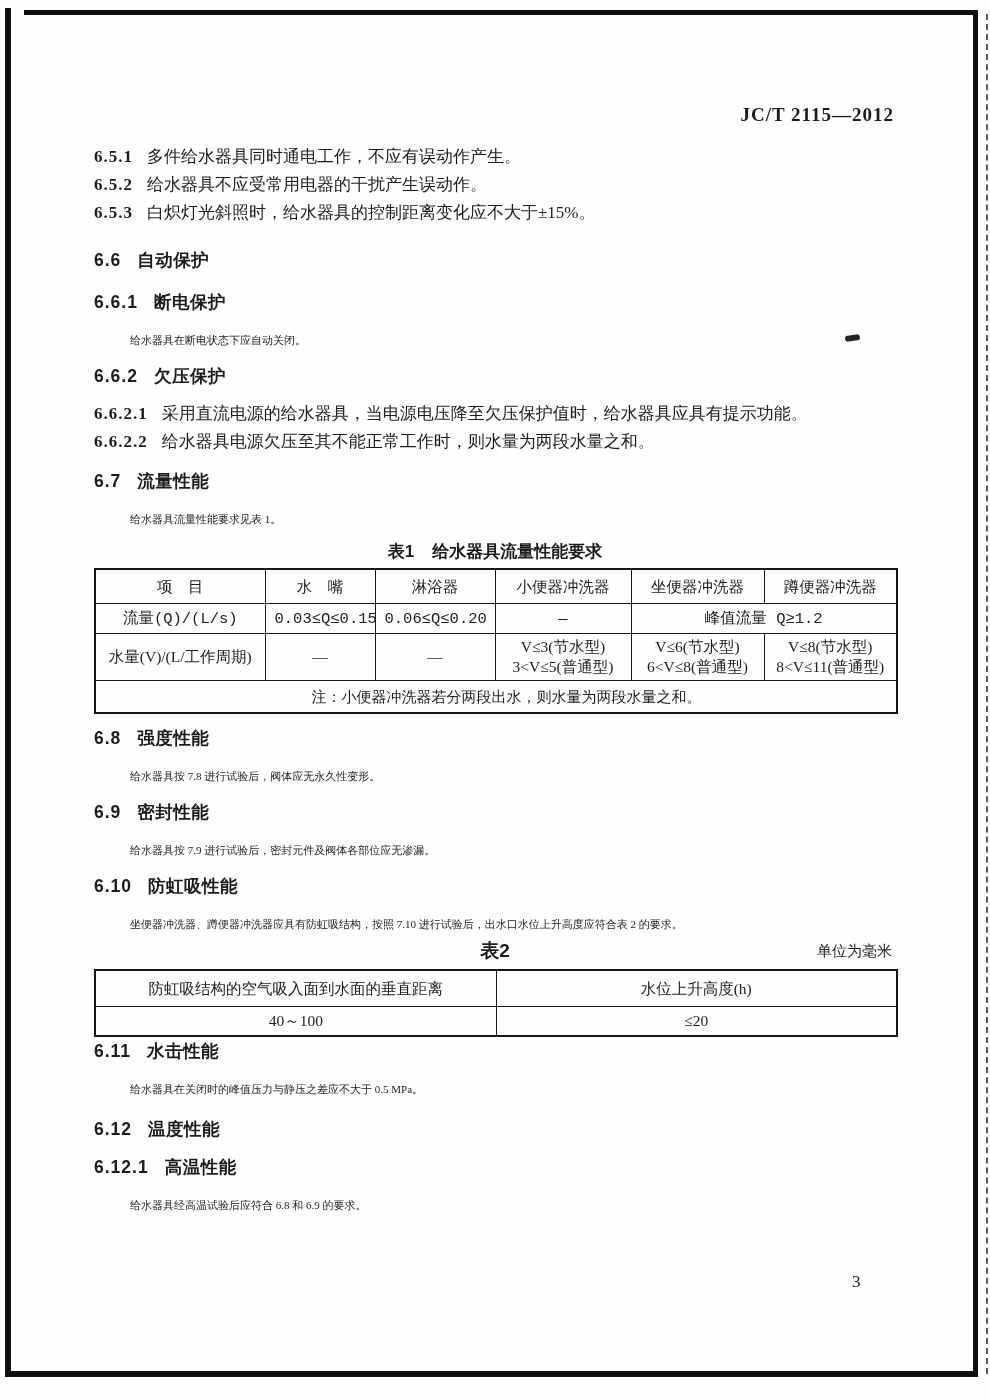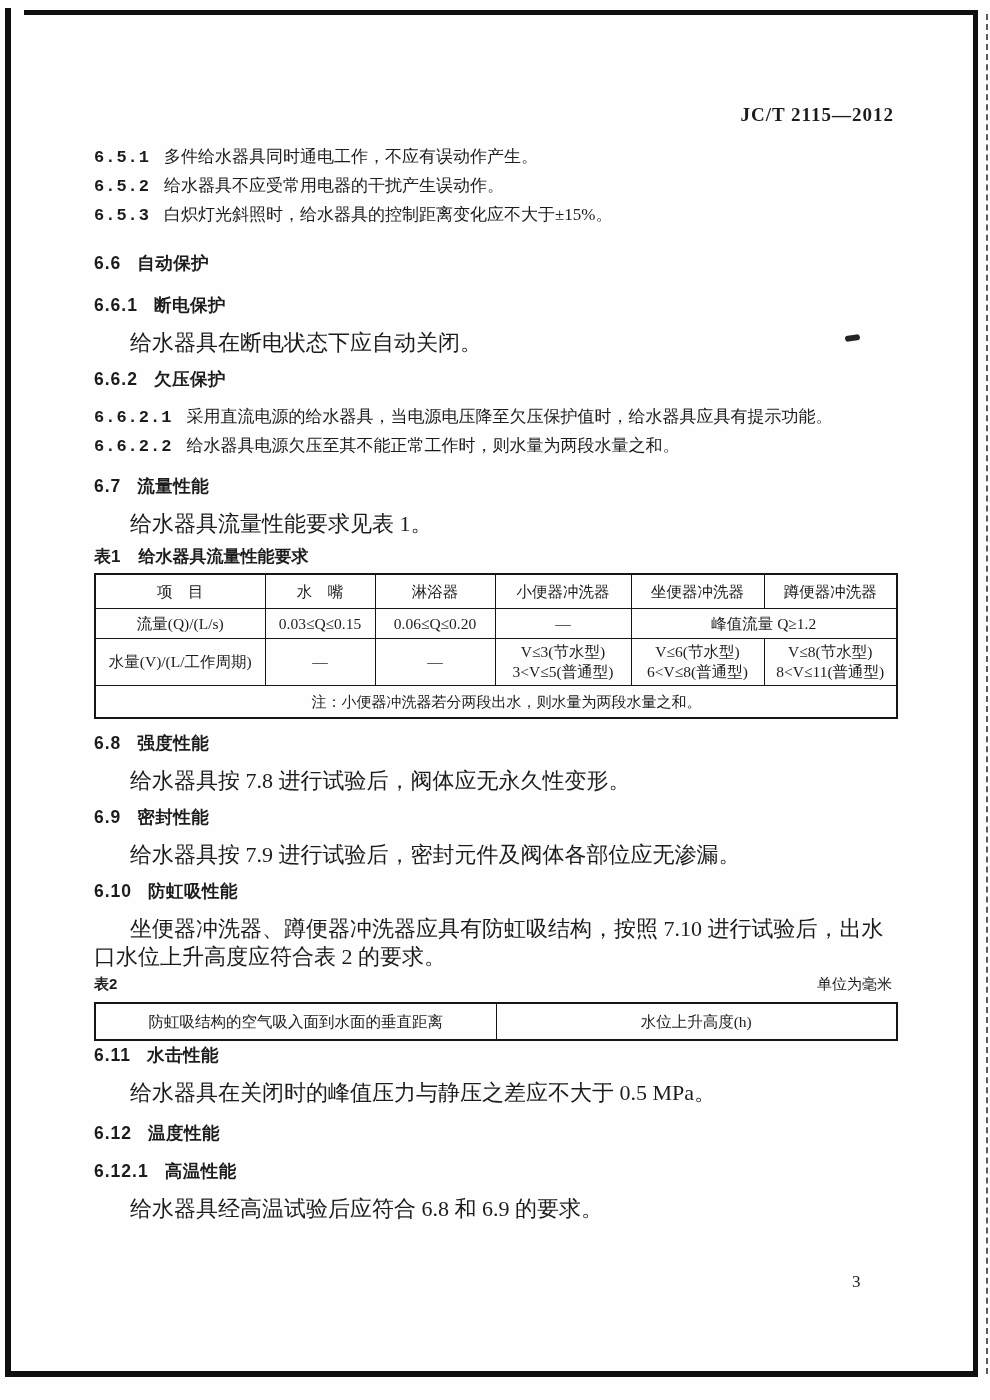--- a/index.html
+++ b/index.html
@@ -23,62 +23,62 @@
 
   .doc-code{
     text-align:right;
     font-family:"Liberation Serif","DejaVu Serif",serif;
     font-weight:bold;font-size:19px;letter-spacing:1px;
     height:24px;line-height:24px;padding-right:2px;
   }
 
   .clause{font-size:17px;line-height:28px;}
   .clause .num{
-    font-family:Liberation Mono, monospace;
+    font-family:Liberation Serif, serif;
     font-weight:bold;margin-right:14px;letter-spacing:1px;
   }
   .heading{
     font-family:"Liberation Sans","DejaVu Sans",sans-serif;
     font-weight:bold;font-size:17.5px;line-height:28px;letter-spacing:.5px;
   }
   .heading .num{margin-right:16px;letter-spacing:1px;}
-  .para{font-size:22px;line-height:28px;text-indent:36px;}
+  .para{font-size:11px;line-height:28px;text-indent:36px;}
 
   .mt16{margin-top:16px}.mt13{margin-top:19px}.mt14{margin-top:14px}
   .mt10{margin-top:10px}.mt9{margin-top:8px}.mt11{margin-top:11px}
   .mt6{margin-top:6px}.mt3{margin-top:3px}.mt5{margin-top:5px}
   .mt8{margin-top:0}.mt12{margin-top:12px}.mt0{margin-top:0}
 
   .tbl-caption{
-    text-align:left;
+    text-align:center;
     font-family:"Liberation Sans","DejaVu Sans",sans-serif;
     font-weight:bold;font-size:17px;height:26px;line-height:26px;
   }
   .tbl-caption .cap-label{margin-right:18px;}
 
   .t2-caption-row{position:relative;height:26px;line-height:26px;}
   .t2-caption-row .cap-center{
-    position:absolute;left:0;right:0;
+    position:absolute;left:0;right:0;text-align:center;
     font-family:"Liberation Sans","DejaVu Sans",sans-serif;
-    font-weight:bold;font-size:15px;
+    font-weight:bold;font-size:19px;
   }
   .t2-caption-row .unit-note{
     position:absolute;right:4px;top:0;font-size:15px;
   }
 
   table{border-collapse:collapse;width:802px;table-layout:fixed;}
   table, th, td{border:1.4px solid #161616;}
   table{border-width:2.5px;}
   th,td{
     text-align:center;vertical-align:middle;
     font-size:15.5px;font-weight:normal;
     padding:3px 9px;line-height:20px;
   }
   .t1-head th{height:27px;}
-  .t1-flow td{height:23px;}
+  .t1-flow td{height:23px;font-family:Liberation Mono, monospace;}
   .t1-vol td{height:40px;}
   .note-cell{text-align:center;padding-left:30px;font-size:15px;height:25px;}
   .cell-line{line-height:20px;}
   .t2 th{height:29px;}
   .t2 td{height:22px;}
 
   .page-number{
     position:absolute;left:852px;top:1272px;
     font-size:17px;color:#1c1c1c;
   }
@@ -208,20 +208,24 @@
     <table class="t2 mt5">
       <colgroup>
         <col style="width:401px">
           <col style="width:401px">
       </colgroup>
       <tbody>
           <tr>
         <th>防虹吸结构的空气吸入面到水面的垂直距离</th>
         <th>水位上升高度(h)</th>
       </tr>
+      <tr>
+        <td>40～100</td>
+        <td>≤20</td>
+      </tr>
     </tbody>
       </table>
 
     <div class="heading mt8">
       <span class="num">6.11</span><span>水击性能</span>
     </div>
     <div class="para mt10">给水器具在关闭时的峰值压力与静压之差应不大于 0.5 MPa。</div>
 
     <div class="heading mt12">
       <span class="num">6.12</span><span>温度性能</span>

